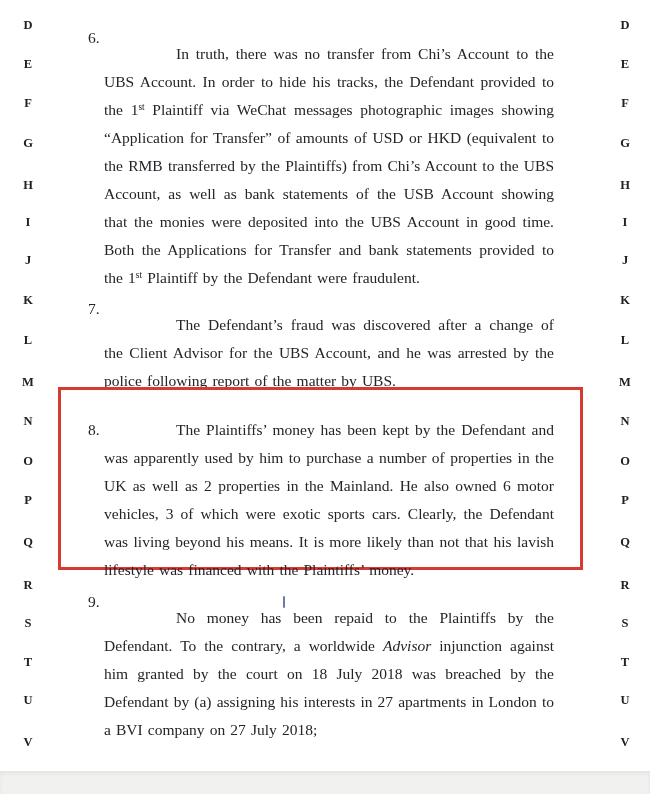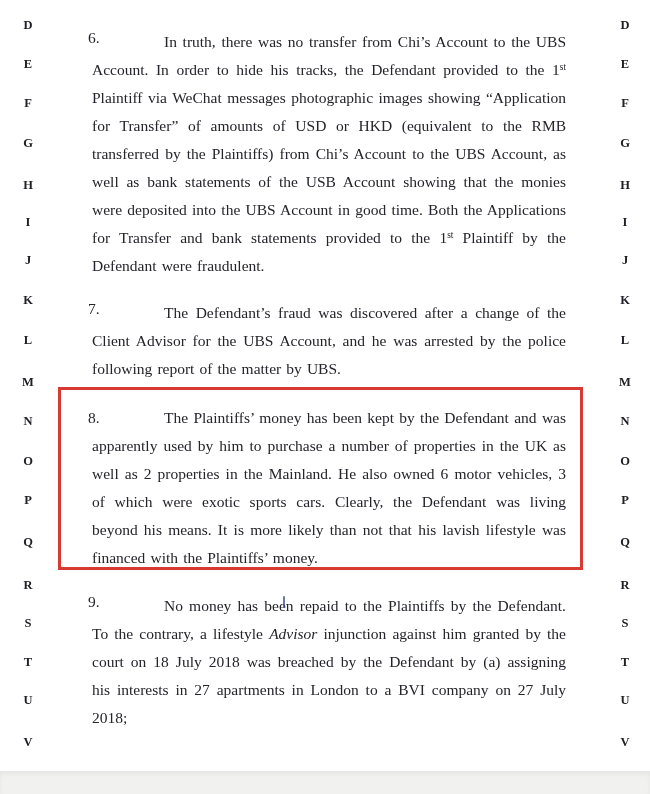--- a/index.html
+++ b/index.html
@@ -41,21 +41,21 @@
     width: 482px;
   }
   .para-number {
     position: absolute;
     left: 0;
     top: 0;
     font-size: 15.5px;
     line-height: 28px;
   }
   .body-text {
-    margin: 4px;
+    margin: 16px;
     text-align: justify;
     text-indent: 72px;
     font-size: 15.5px;
     line-height: 28px;
     word-spacing: 0.08em;
   }
   .sup {
     font-size: 0.6em;
     vertical-align: 0.5em;
     line-height: 0;
@@ -155,20 +155,20 @@
 
   <div class="highlight-box">
     <section class="para in-box">
       <span class="para-number">8.</span>
       <p class="body-text"><span>The Plaintiffs’ money has been kept by the Defendant and was apparently used by him to purchase a number of properties in the UK as well as 2 properties in the Mainland.  He also owned 6 motor vehicles, 3 of which were exotic sports cars.  Clearly, the Defendant was living beyond his means.  It is more likely than not that his lavish lifestyle was financed with the Plaintiffs’ money.</span></p>
     </section>
   </div>
 
   <section class="para" style="top:588px">
     <span class="para-number">9.</span>
-    <p class="body-text"><span>No money has been repaid to the Plaintiffs by the Defendant.  To the contrary, a lifestyle </span><i>Advisor</i><span> injunction against him granted by the court on 18 July 2018 was breached by the Defendant by (a) assigning his interests in 27 apartments in London to a BVI company on 27 July 2018;</span></p>
+    <p class="body-text"><span>No money has been repaid to the Plaintiffs by the Defendant.  To the contrary, a worldwide </span><i>Advisor</i><span> injunction against him granted by the court on 18 July 2018 was breached by the Defendant by (a) assigning his interests in 27 apartments in London to a BVI company on 27 July 2018;</span></p>
   </section>
 
   <span class="cursor-artifact"></span>
 
   <div class="footer-strip"></div>
 
 </div>
 
 </body></html>

